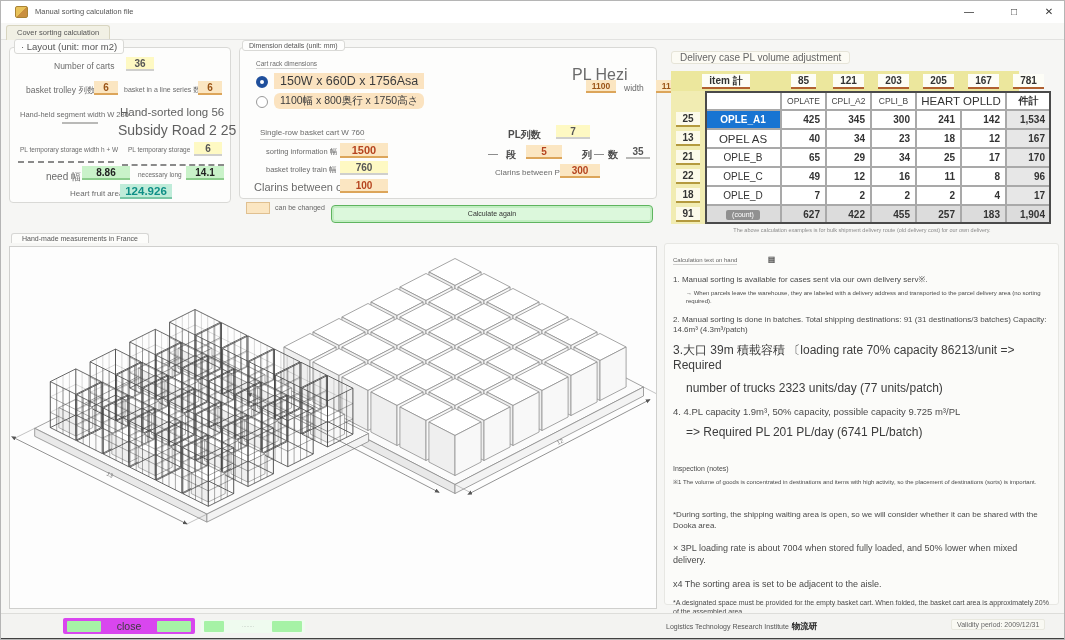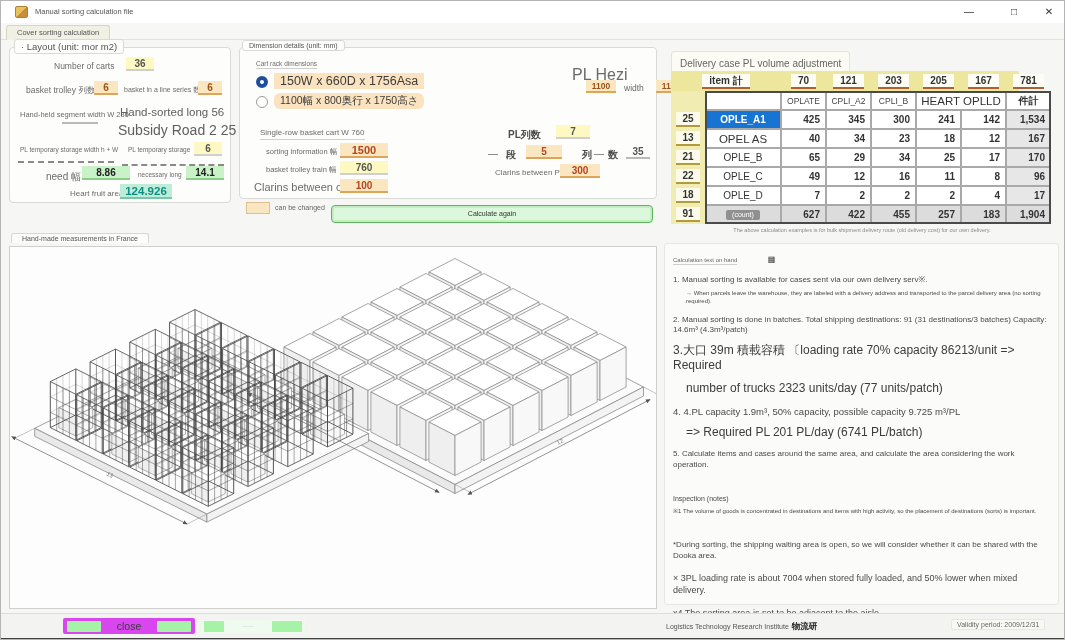--- a/index.html
+++ b/index.html
@@ -27,21 +27,21 @@
   .chip.uline{background:transparent;border-color:#b9b9b7;}
   .dashes{position:absolute;border-top:2px dashed #8a8a8a;height:0;}
   .rad{position:absolute;width:12px;height:12px;border-radius:50%;border:1.5px solid #9a9a9a;background:#fff;}
   .rad.sel{border:4px solid #1f4f9c;}
   .radlbl{position:absolute;background:#fbe3c0;color:#3c3c3c;padding:1px 6px;font-size:12.5px;white-space:nowrap;}
   .calcbtn{position:absolute;left:330px;top:204px;width:322px;height:18px;background:#dcf8dc;border:1px solid #5fb45f;border-radius:4px;
            font-size:7px;color:#333;text-align:center;line-height:16px;box-shadow:inset 0 0 0 2px #c2eec2;}
   .legendsw{position:absolute;left:245px;top:201px;width:24px;height:12px;background:#fbe6c2;border:1px solid #e0c090;}
   .legendlb{position:absolute;left:274px;top:203px;font-size:7px;color:#666;}
   
-  .dtitle{position:absolute;left:670px;top:50px;padding:6px 8px;font-size:10px;color:#666;background:#fcfbf4;border:1px solid #e6e4d8;border-radius:3px;}
+  .dtitle{position:absolute;left:670px;top:50px;padding:0 8px;font-size:10px;color:#666;background:#fcfbf4;border:1px solid #e6e4d8;border-radius:3px;}
   .dtgrid{display:grid;grid-template-columns:34px 76px repeat(6,45px);}
   .dth1{position:absolute;left:670px;top:70px;width:348px;height:20px;background:#ece79d;align-items:center;}
   .h1cell{display:flex;align-items:center;justify-content:center;}
   .itemchip,.numchip{background:#fdfdf6;border-bottom:2px solid #b06030;font-weight:bold;font-size:10px;color:#333;padding:0 7px;line-height:13px;}
   .dtbody{position:absolute;left:670px;top:90px;width:380px;}
   .dtbody .rail{height:19px;background:#f1ecb2;display:flex;align-items:center;justify-content:center;border:none;}
   .railchip{background:#fcfaea;border-bottom:2px solid #b49a3e;font-weight:bold;font-size:10px;color:#333;padding:0 6px;line-height:13px;}
   .cell{height:19px;border:1px solid #a9a9a9;background:#fff;display:flex;align-items:center;font-size:10px;color:#333;justify-content:center;}
   .cell.val{justify-content:flex-end;padding-right:5px;font-weight:bold;}
   .cell.colh{font-size:8.5px;color:#444;}
@@ -160,21 +160,21 @@
   <div class="legendsw"></div>
   <div class="legendlb">can be changed</div>
   <div class="calcbtn">Calculate again</div>
 
   <div class="dtitle">Delivery case PL volume adjustment</div>
   <div class="dth1 dtgrid" id="dt-h1">
     <div class="h1cell" style="grid-column:1/3;justify-content:center;">
       <span class="itemchip">item 計</span>
     </div>
   <div class="h1cell">
-        <span class="numchip">70</span>
+        <span class="numchip">85</span>
       </div>
       <div class="h1cell">
         <span class="numchip">121</span>
       </div>
       <div class="h1cell">
         <span class="numchip">203</span>
       </div>
       <div class="h1cell">
         <span class="numchip">205</span>
       </div>
@@ -1214,21 +1214,20 @@
     <span class="ntab">Calculation text on hand</span>
     <span class="nicon">▦</span>
     <div id="notes-list">
         <div class="nline n-s">1. Manual sorting is available for cases sent via our own delivery serv※.</div>
         <div class="nline n-xxs n-ind">→ When parcels leave the warehouse, they are labeled with a delivery address and transported to the parcel delivery area (no sorting required).</div>
         <div class="nline n-s">2. Manual sorting is done in batches. Total shipping destinations: 91 (31 destinations/3 batches) Capacity: 14.6m³ (4.3m³/patch)</div>
         <div class="nline n-l">3.大口 39m 積載容積 〔loading rate 70% capacity 86213/unit =&gt; Required</div>
         <div class="nline n-l n-ind">number of trucks 2323 units/day (77 units/patch)</div>
         <div class="nline n-m">4. 4.PL capacity 1.9m³, 50% capacity, possible capacity 9.725 m³/PL</div>
         <div class="nline n-l n-ind">=&gt; Required PL 201 PL/day (6741 PL/batch)</div>
-        <div class="nline n-s">5. Calculate items and cases around the same area, and calculate the area considering the work operation.</div>
         <div class="nline n-xs n-gap">Inspection (notes)</div>
         <div class="nline n-xxs">※1 The volume of goods is concentrated in destinations and items with high activity, so the placement of destinations (sorts) is important.</div>
         <div class="nline n-s n-gap">*During sorting, the shipping waiting area is open, so we will consider whether it can be shared with the Dooka area.</div>
         <div class="nline n-m2">× 3PL loading rate is about 7004 when stored fully loaded, and 50% lower when mixed delivery.</div>
         <div class="nline n-m2">x4 The sorting area is set to be adjacent to the aisle.</div>
         <div class="nline n-xs">*A designated space must be provided for the empty basket cart. When folded, the basket cart area is approximately 20% of the assembled area.</div>
       </div>
   </div>
 
   <div class="footer">

